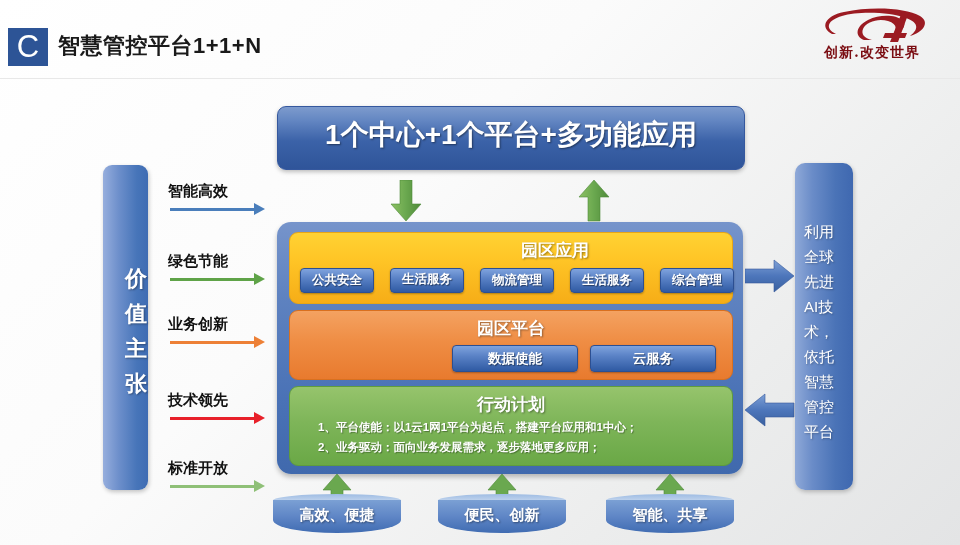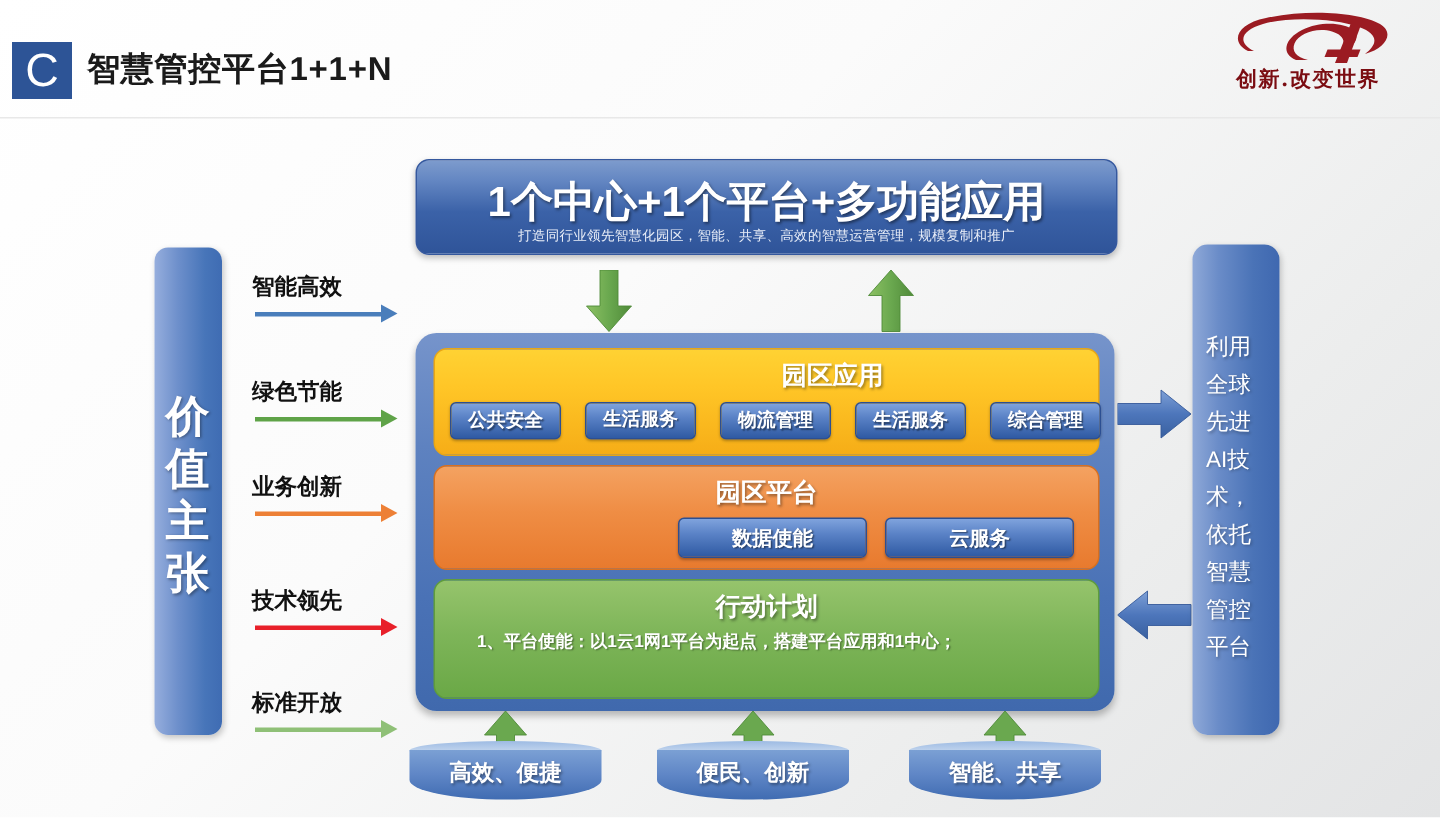--- a/index.html
+++ b/index.html
@@ -32,22 +32,22 @@
     box-shadow:0 2px 4px rgba(0,0,0,.25);border:1px solid #35589e;}
   .banner-t{position:absolute;left:0;top:9px;width:466px;text-align:center;color:#fff;
     font-size:28px;font-weight:700;text-shadow:1px 1px 2px rgba(0,0,0,.45);}
   .banner-s{position:absolute;left:0;top:44px;width:466px;text-align:center;color:#e9eef8;
     font-size:9px;letter-spacing:.2px;}
 
   
   .valbar{position:absolute;left:103px;top:165px;width:45px;height:325px;border-radius:9px;
     background:linear-gradient(90deg,#96aedd 0%,#6d8fcb 35%,#4775b9 75%,#3f6cb3 100%);
     box-shadow:1px 2px 4px rgba(0,0,0,.22);}
-  .valbar span{position:absolute;left:0;top:96px;width:45px;text-align:center;color:#fff;
-    font-size:29px;font-weight:700;line-height:35px;letter-spacing:1px;
+  .valbar span{position:absolute;left:0;top:96px;width:45px;text-align:right;color:#fff;
+    font-size:22px;font-weight:700;line-height:35px;letter-spacing:1px;
     text-shadow:1px 1px 2px rgba(0,0,0,.35);}
 
   
   .varrow{position:absolute;left:168px;width:100px;height:44px;}
   .varrow .lab{position:absolute;left:0;top:0;width:100px;font-size:15px;font-weight:700;
     color:#111;text-align:left;white-space:nowrap;}
   .varrow .shaft{position:absolute;left:2px;top:26px;width:86px;height:3px;}
   .varrow .head{position:absolute;left:86px;top:21px;width:0;height:0;
     border-top:6px solid transparent;border-bottom:6px solid transparent;}
 
@@ -117,21 +117,20 @@
       <path d="M62 34 C52 30 54 20 66 14 C78 8 94 9 100 14 C106 19 100 27 88 31
                C96 25 96 18 86 15 C76 12 64 16 61 23 C59 28 62 32 70 34 Z" fill="#9b1b22"></path>
       <path d="M88 36 L100 6 L107 6 L96 36 Z" fill="#9b1b22"></path>
       <path d="M83 27 L105 27 L103 32 L81 32 Z" fill="#9b1b22"></path>
     </svg>
     <div class="logo-cap">创新.改变世界</div>
   </div>
 
   <div class="banner">
     <div class="banner-t">1个中心+1个平台+多功能应用</div>
-    <div class="banner-s">打造同行业领先智慧化园区，智能、共享、高效的智慧运营管理，规模复制和推广</div>
   </div>
 
   <svg class="absv" style="left:390px;top:180px;" width="32" height="42">
     <defs>
         <linearGradient id="gdn" x1="0" y1="0" x2="1" y2="0">
       <stop offset="0" stop-color="#8dc163"></stop>
           <stop offset="0.5" stop-color="#6aa84f"></stop>
           <stop offset="1" stop-color="#4f8a39"></stop>
     </linearGradient>
       </defs>
@@ -193,20 +192,21 @@
     <div class="band band-plat">
       <div class="band-title" style="top:6px;">园区平台</div>
       <div class="pill" style="left:24px;top:34px;width:124px;height:25px;line-height:25px;font-size:19px;margin-top:48px;">万物互联</div>
       <div class="pill" style="left:162px;top:34px;width:124px;height:25px;line-height:25px;font-size:13.5px;">数据使能</div>
       <div class="pill" style="left:300px;top:34px;width:124px;height:25px;line-height:25px;font-size:13.5px;">云服务</div>
     </div>
 
     <div class="band band-plan">
       <div class="band-title" style="top:6px;">行动计划</div>
       <div class="planline" style="top:33px;">1、平台使能：以1云1网1平台为起点，搭建平台应用和1中心；</div>
+      <div class="planline" style="top:53px;">2、业务驱动：面向业务发展需求，逐步落地更多应用；</div>
     </div>
   </div>
 
   <svg class="absv" style="left:745px;top:258px;" width="50" height="36">
     <defs>
         <linearGradient id="brt" x1="0" y1="0" x2="0" y2="1">
       <stop offset="0" stop-color="#7ea0d6"></stop>
           <stop offset="0.5" stop-color="#4d76bb"></stop>
           <stop offset="1" stop-color="#39609f"></stop>
     </linearGradient>

